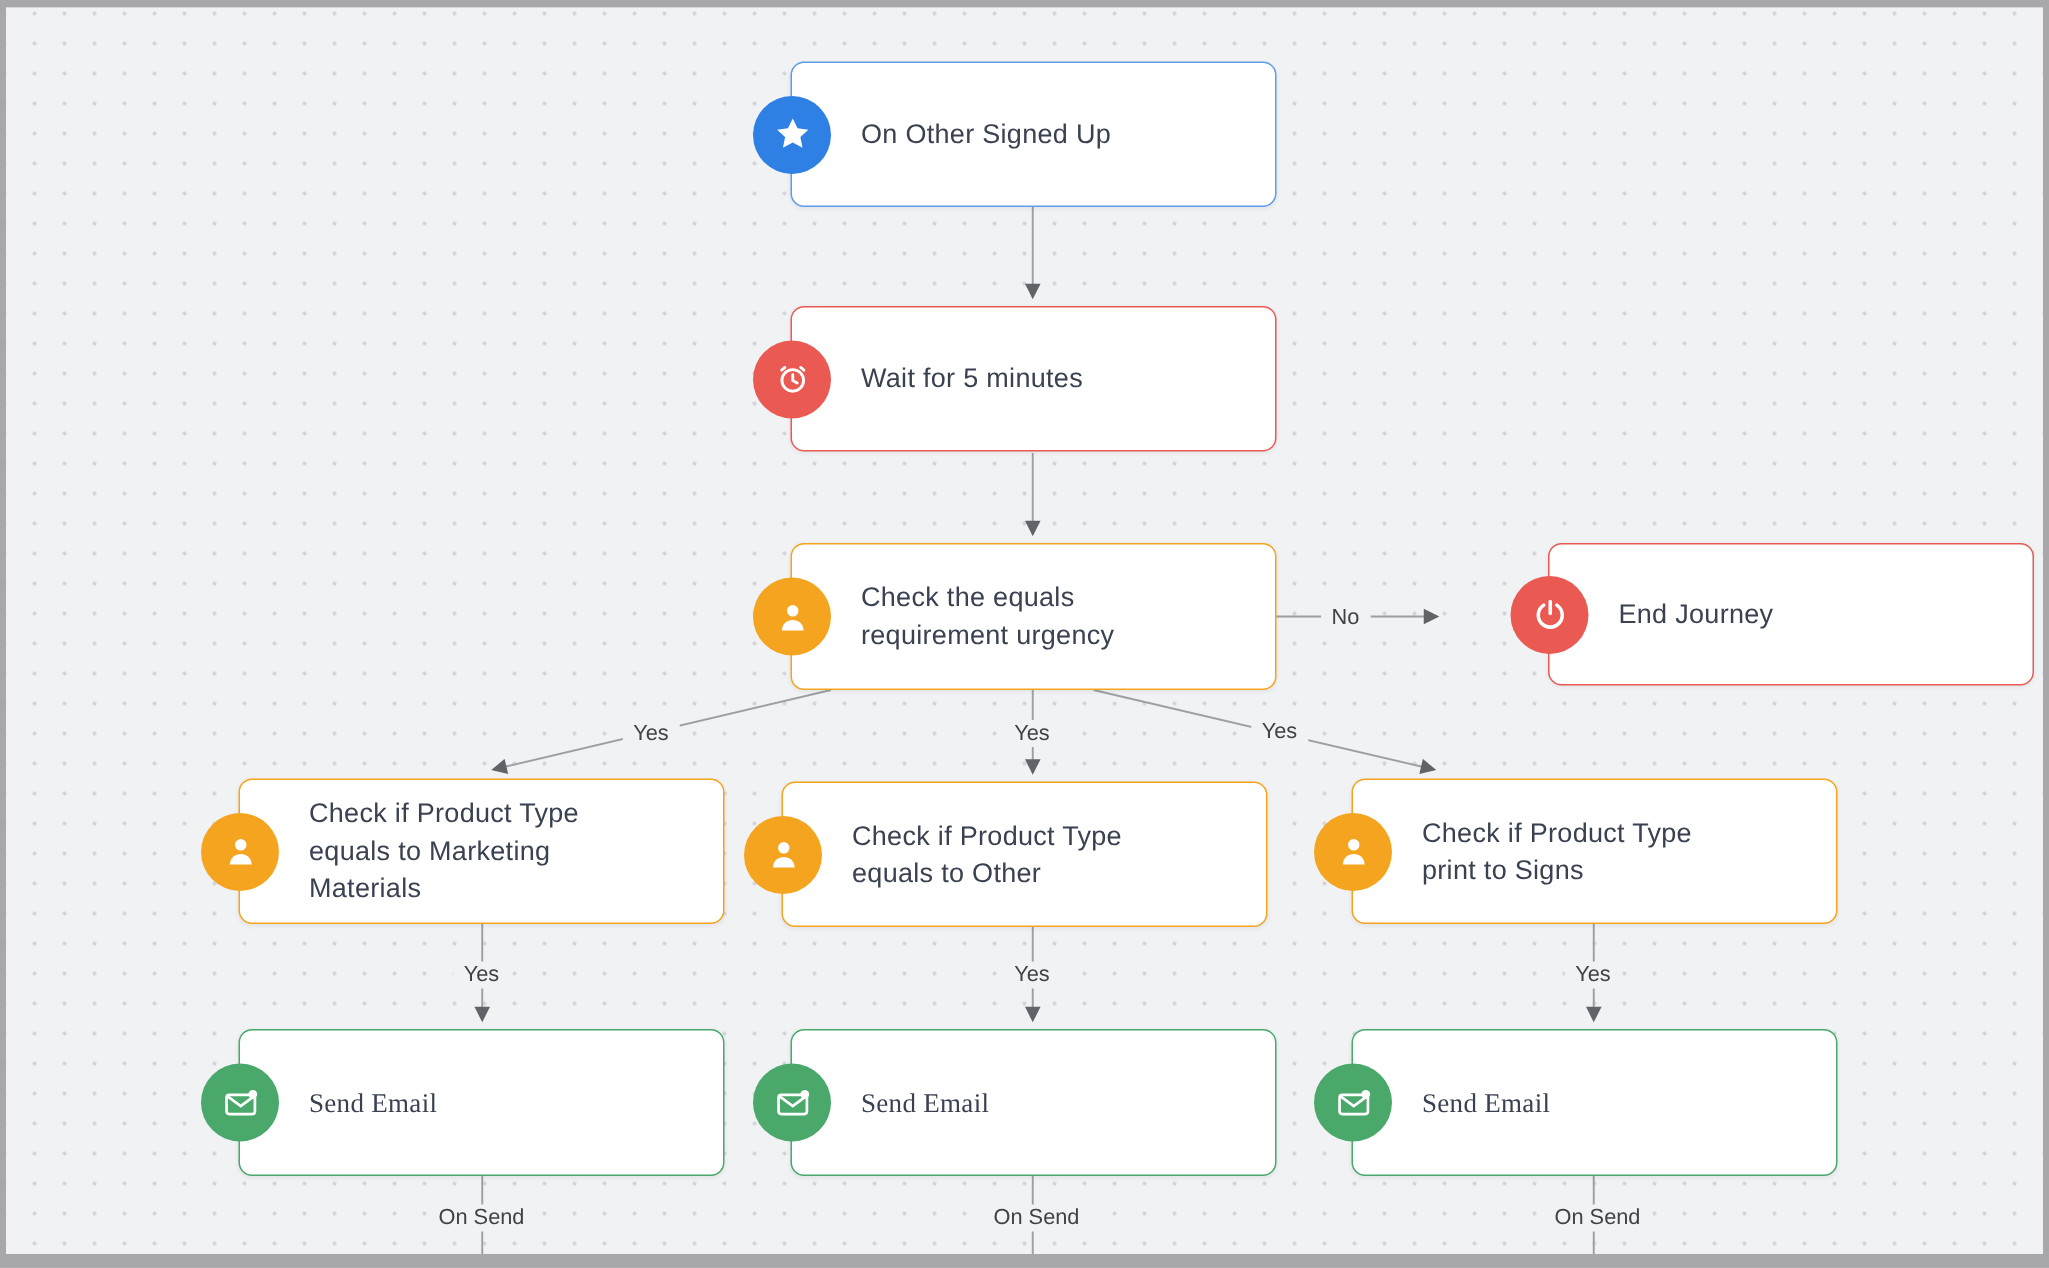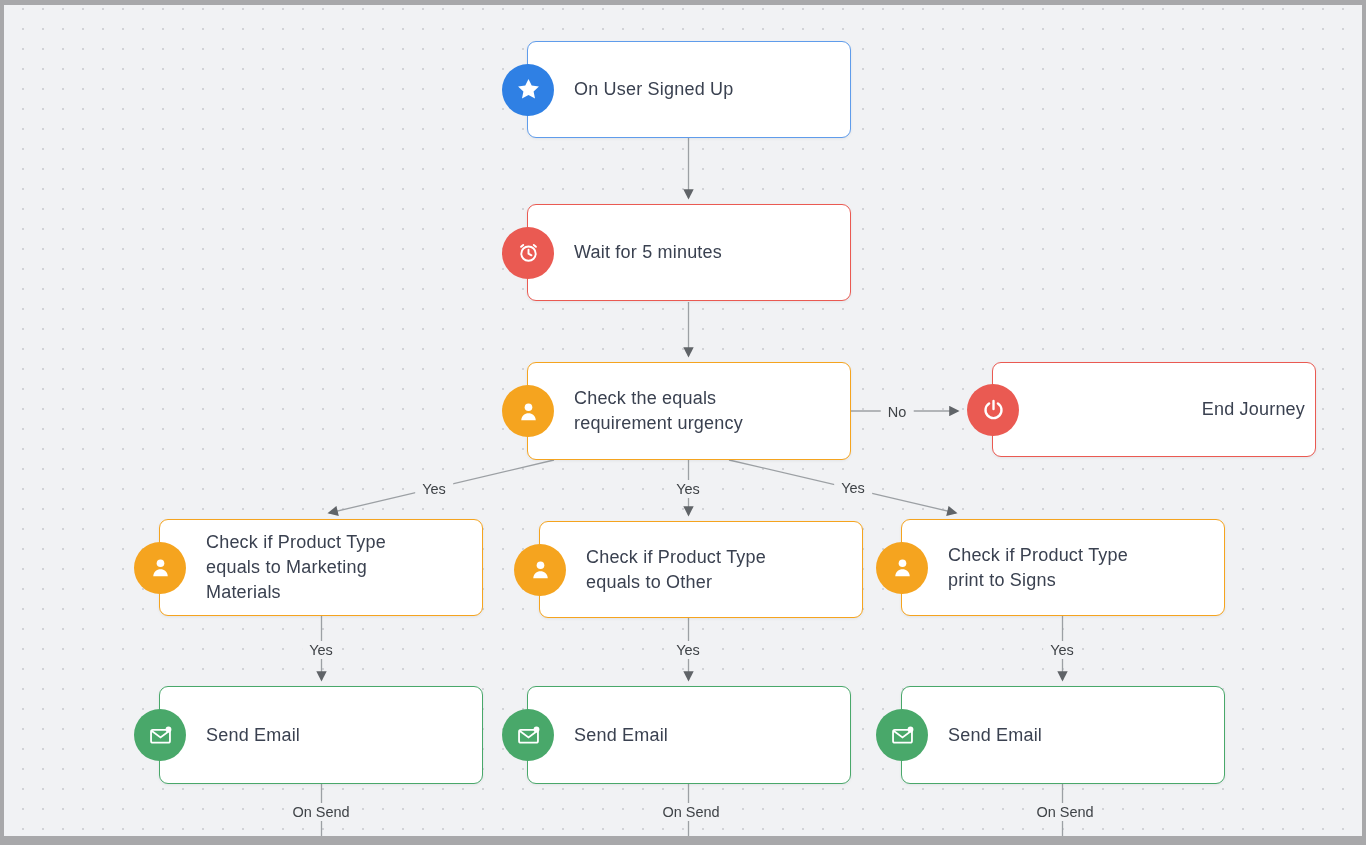--- a/index.html
+++ b/index.html
@@ -28,37 +28,37 @@
   }
   .node .badge svg{width:27px;height:27px;display:block;}
   .node-label{
     padding-left:46px;padding-right:10px;max-width:220px;
     font-size:18px;line-height:25px;font-weight:500;letter-spacing:.2px;
     color:var(--node-text,#3a4150);
   }
   .n-blue{border-color:var(--blue-border,#5f9ceb);}
   .n-red{border-color:var(--red,#ea5a52);}
   .n-orange{border-color:var(--orange,#f5a41f);}
-  .n-green{border-color:var(--green,#49a86a);}
+  .n-green{border-color:var(--green,#49a86a);font-family:Liberation Serif, serif;}
   .b-blue{background:var(--blue,#2f80e4);}
   .b-red{background:var(--red,#ea5a52);}
   .b-orange{background:var(--orange,#f5a41f);}
   .b-green{background:var(--green,#49a86a);}
   .edge-label{
     position:absolute;z-index:2;transform:translate(-50%,-50%);
     font-size:14.5px;color:var(--label-text,#3f4347);
     background:var(--canvas-bg,#f1f2f4);padding:1px 7px;white-space:nowrap;
   }
   
   #n-signup{left:523px;top:36px;}
   #n-wait{left:523px;top:199px;}
   #n-urgency{left:523px;top:357px;height:98px;}
-  #n-end{left:988px;top:357px;height:95px;justify-content:flex-end;}
+  #n-end{left:1028px;top:357px;height:95px;}
   #n-marketing{left:155px;top:514px;align-items:center;}
-  #n-other{left:535px;top:516px;}
+  #n-other{left:517px;top:516px;}
   #n-signs{left:897px;top:514px;}
   #n-send1{left:155px;top:681px;height:98px;}
   #n-send2{left:523px;top:681px;height:98px;}
   #n-send3{left:897px;top:681px;height:98px;}
   
   #l-no{left:893px;top:407px;}
   #l-yes-dl{left:430px;top:484px;}
   #l-yes-dm{left:684px;top:484px;}
   #l-yes-dr{left:849px;top:483px;}
   #l-yes-c1{left:317px;top:645px;}
@@ -106,21 +106,21 @@
     <div class="edge-label" id="l-os-1">On Send</div>
     <div class="edge-label" id="l-os-2">On Send</div>
     <div class="edge-label" id="l-os-3">On Send</div>
 
     <div class="node n-blue" id="n-signup">
       <span class="badge b-blue">
         <svg viewBox="0 0 24 24">
             <path fill="#fff" d="M12 2.6l2.85 5.9 6.4.78-4.72 4.4 1.27 6.38L12 16.9 6.2 20.06l1.27-6.38-4.72-4.4 6.4-.78z"></path>
           </svg>
       </span>
-      <span class="node-label">On User Signed Up</span>
+      <span class="node-label">On Other Signed Up</span>
     </div>
 
     <div class="node n-red" id="n-wait">
       <span class="badge b-red">
         <svg viewBox="0 0 24 24">
             <g fill="none" stroke="#fff" stroke-width="1.7" stroke-linecap="round">
               <circle cx="12" cy="13" r="6.4"></circle>
               <path d="M12 9.6V13l2.6 1.5"></path>
               <path d="M5.4 6.9l1.9-1.6M18.6 6.9l-1.9-1.6"></path>
             </g>

